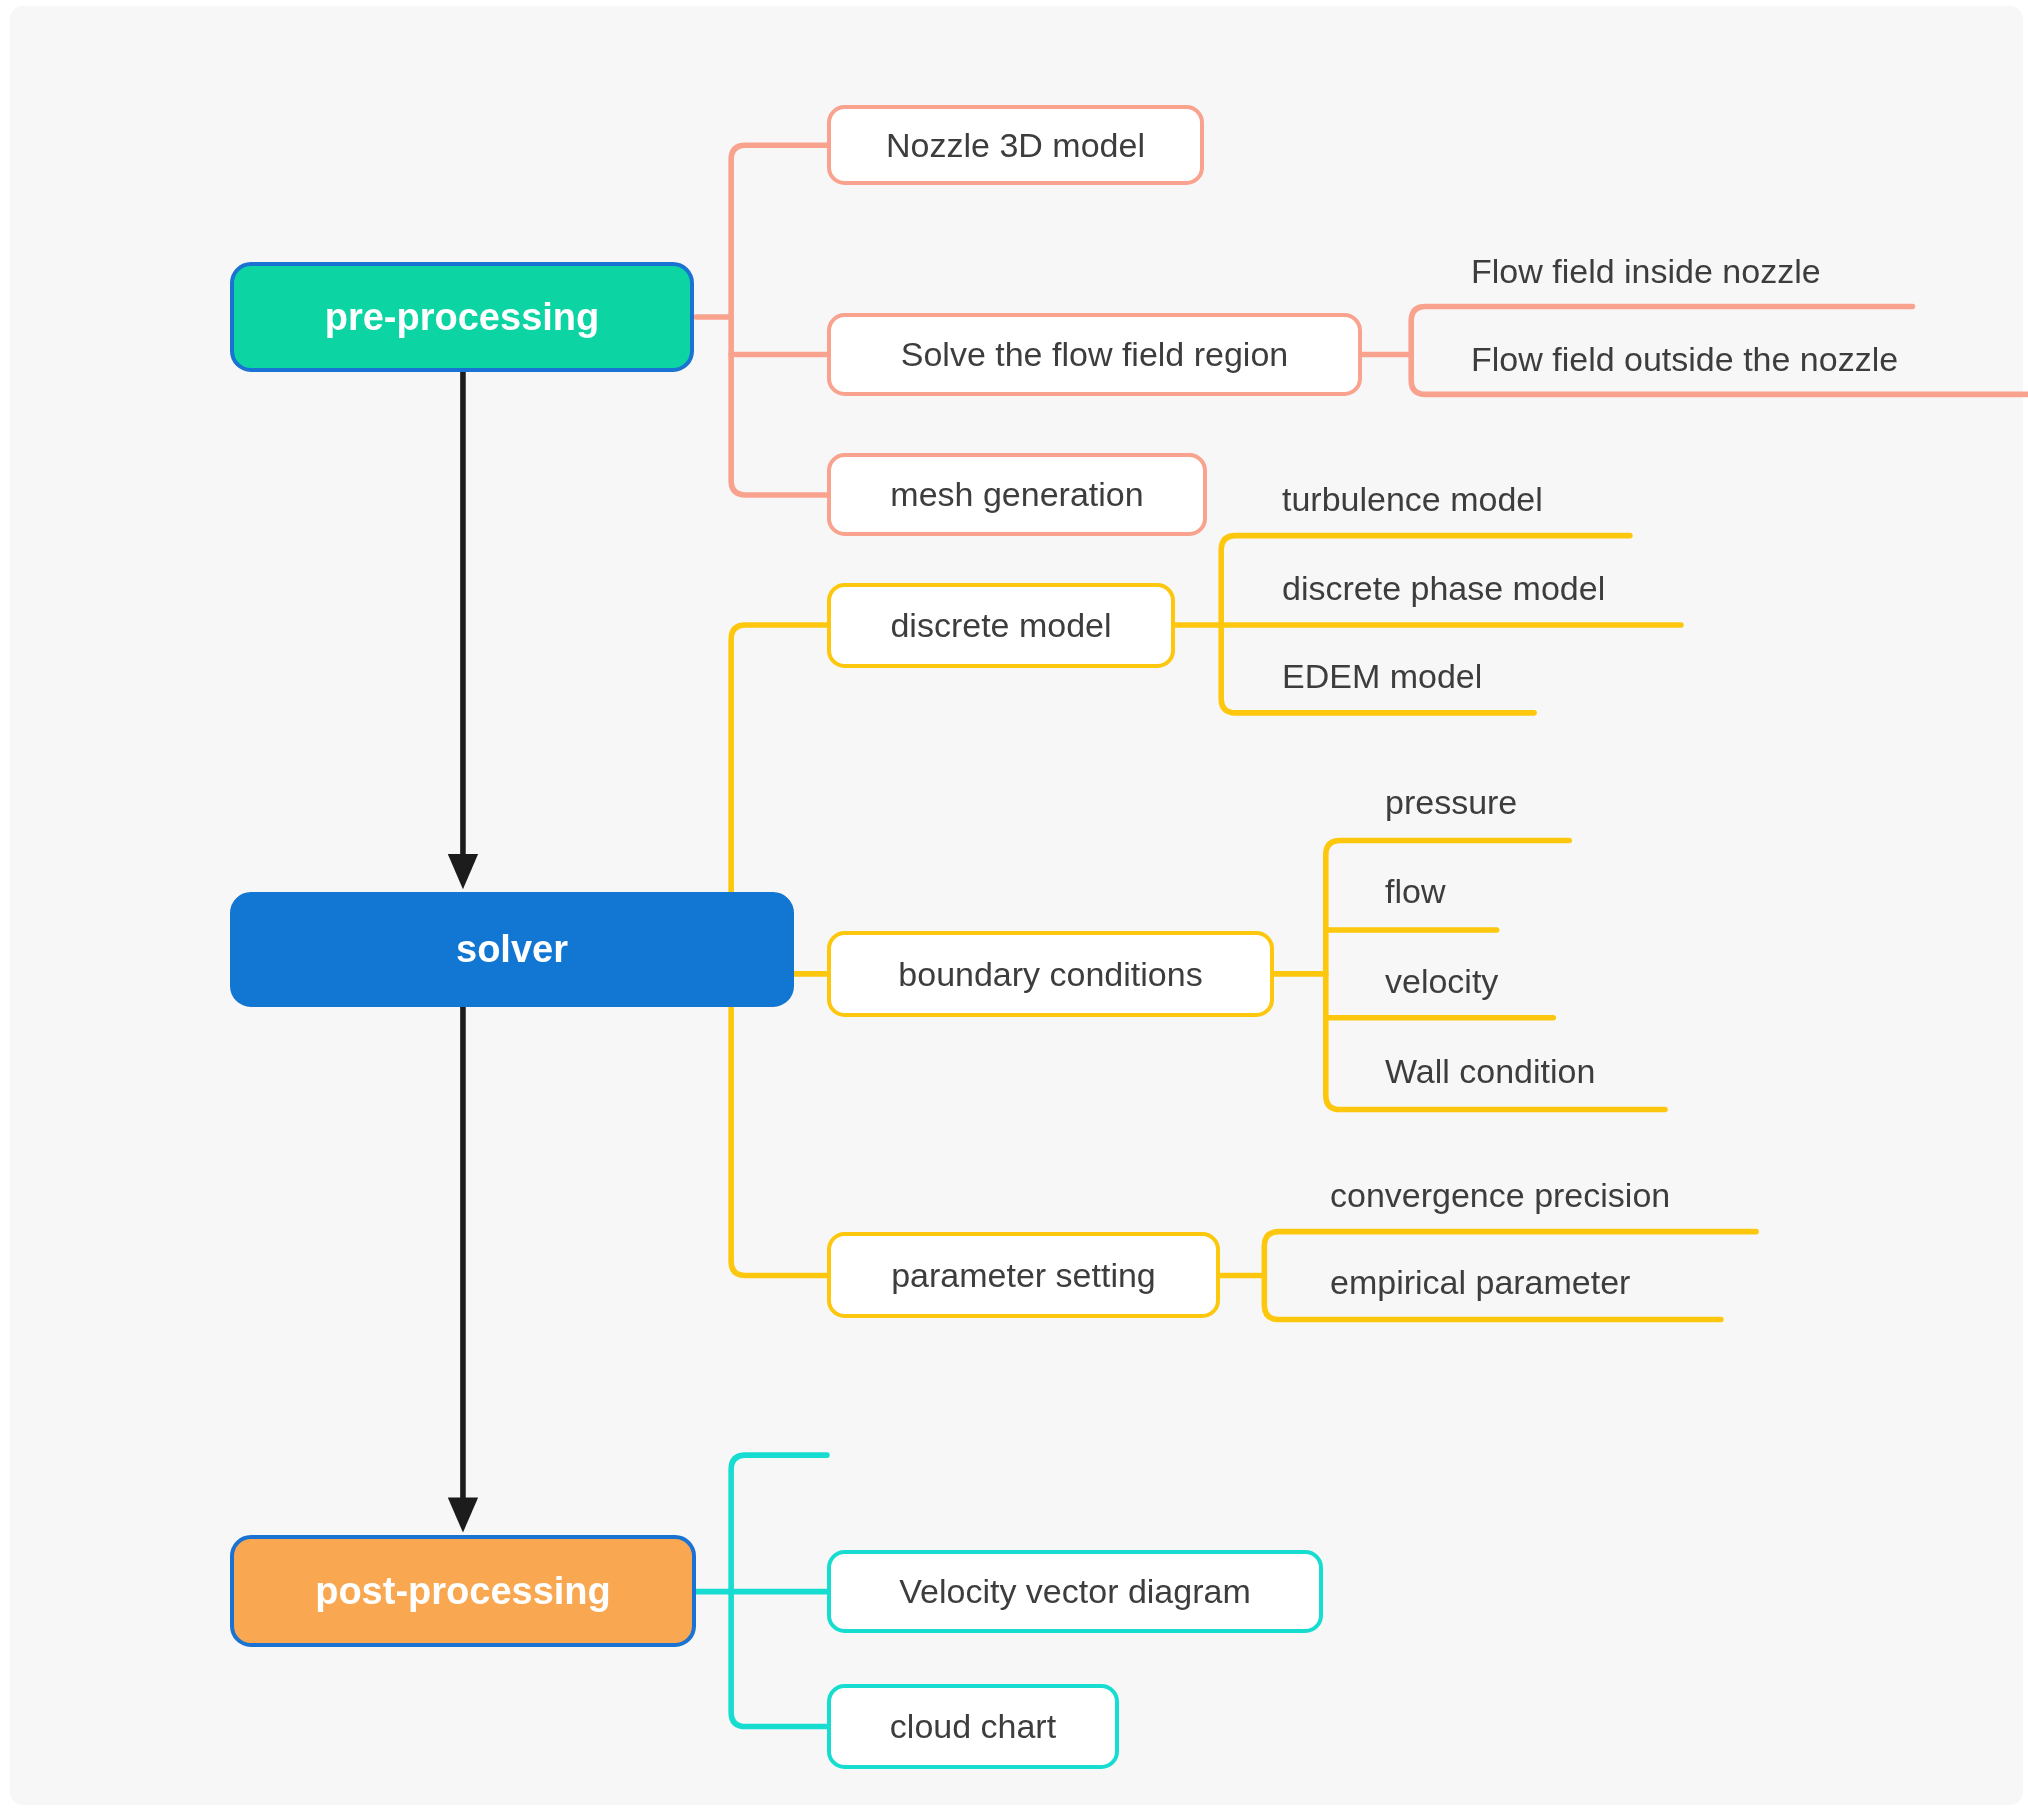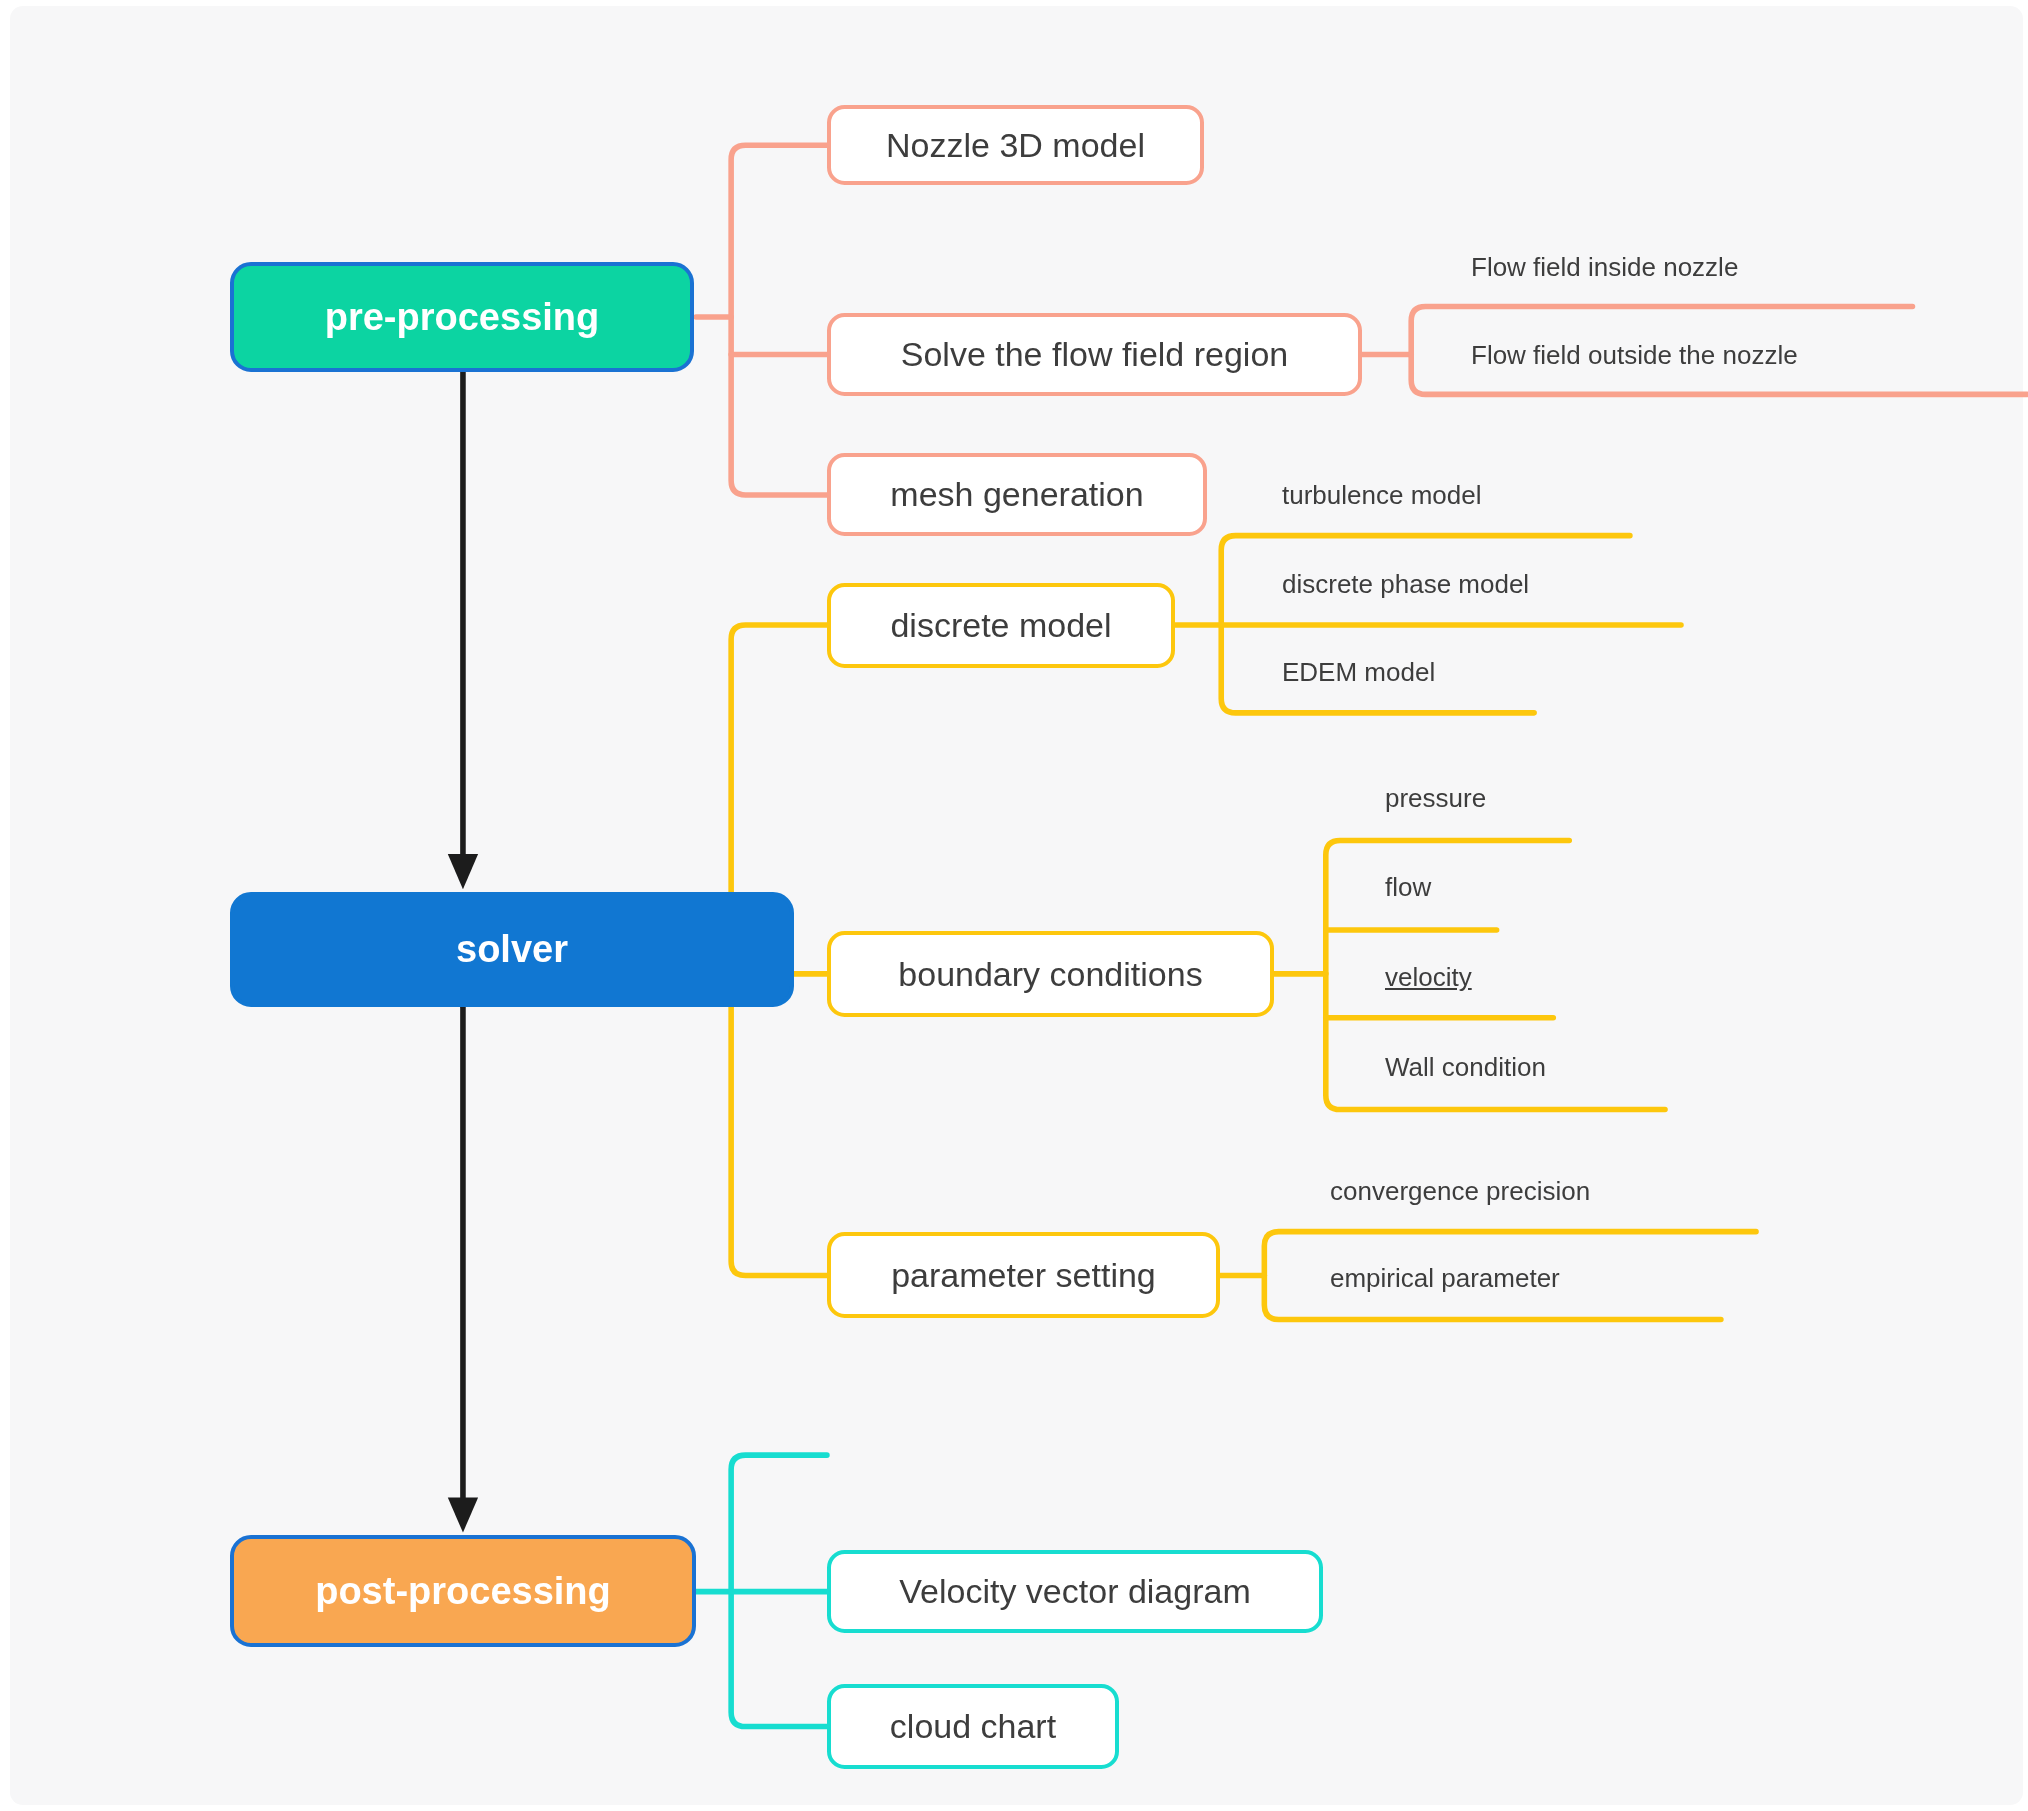--- a/index.html
+++ b/index.html
@@ -56,21 +56,21 @@
     font-size: 38px;
   }
   .child {
     border: 4.8px solid;
     border-radius: 17.6px;
     color: var(--box-text);
     font-size: 34px;
   }
   .leaf {
     position: absolute;
-    font-size: 26px;
+    font-size: 34px;
     color: var(--box-text);
     white-space: nowrap;
   }
 
   
   .n-pre    { left: 230px; top: 262px;  width: 464px; height: 110px; background: var(--pre-fill); }
   .n-solver { left: 230px; top: 892px; width: 564px; height: 115px; background: var(--solver-fill); border-color: var(--solver-fill); }
   .n-post   { left: 230px; top: 1535px; width: 466px; height: 112px; background: var(--post-fill); }
 
   
@@ -85,21 +85,21 @@
   .n-cloud     { left: 827px; top: 1684px; width: 292px; height: 85px; border-color: var(--cyan); }
 
   
   .l-inside      { left: 1471px; top: 252px; }
   .l-outside     { left: 1471px; top: 340px; }
   .l-turbulence  { left: 1282px; top: 480px; }
   .l-discrete    { left: 1282px; top: 569px; }
   .l-edem        { left: 1282px; top: 657px; }
   .l-pressure    { left: 1385px; top: 783px; }
   .l-flow        { left: 1385px; top: 872px; }
-  .l-velocity    { left: 1385px; top: 962px; text-decoration: underline; }
+  .l-velocity    { left: 1385px; top: 962px; }
   .l-wall        { left: 1385px; top: 1052px; }
   .l-convergence { left: 1330px; top: 1176px; }
   .l-empirical   { left: 1330px; top: 1263px; }
 </style>
 </head>
 <body>
 
 <div class="canvas">
 
   <div class="panel"></div>

